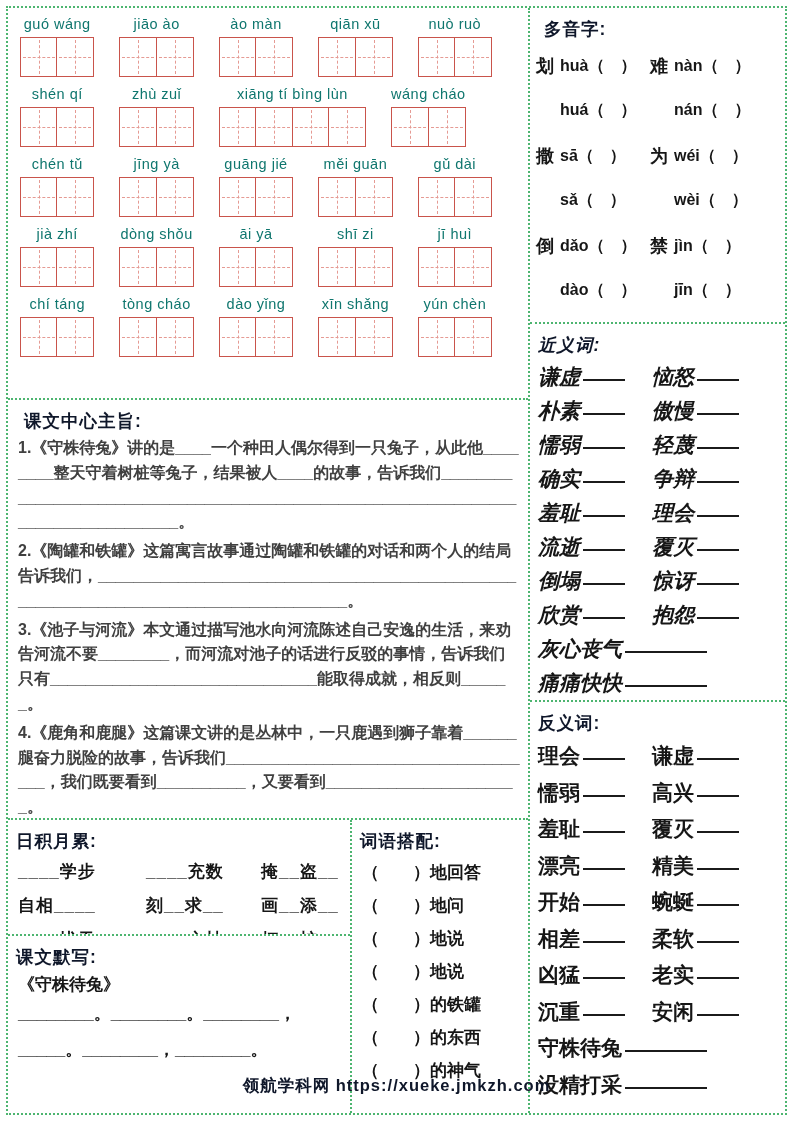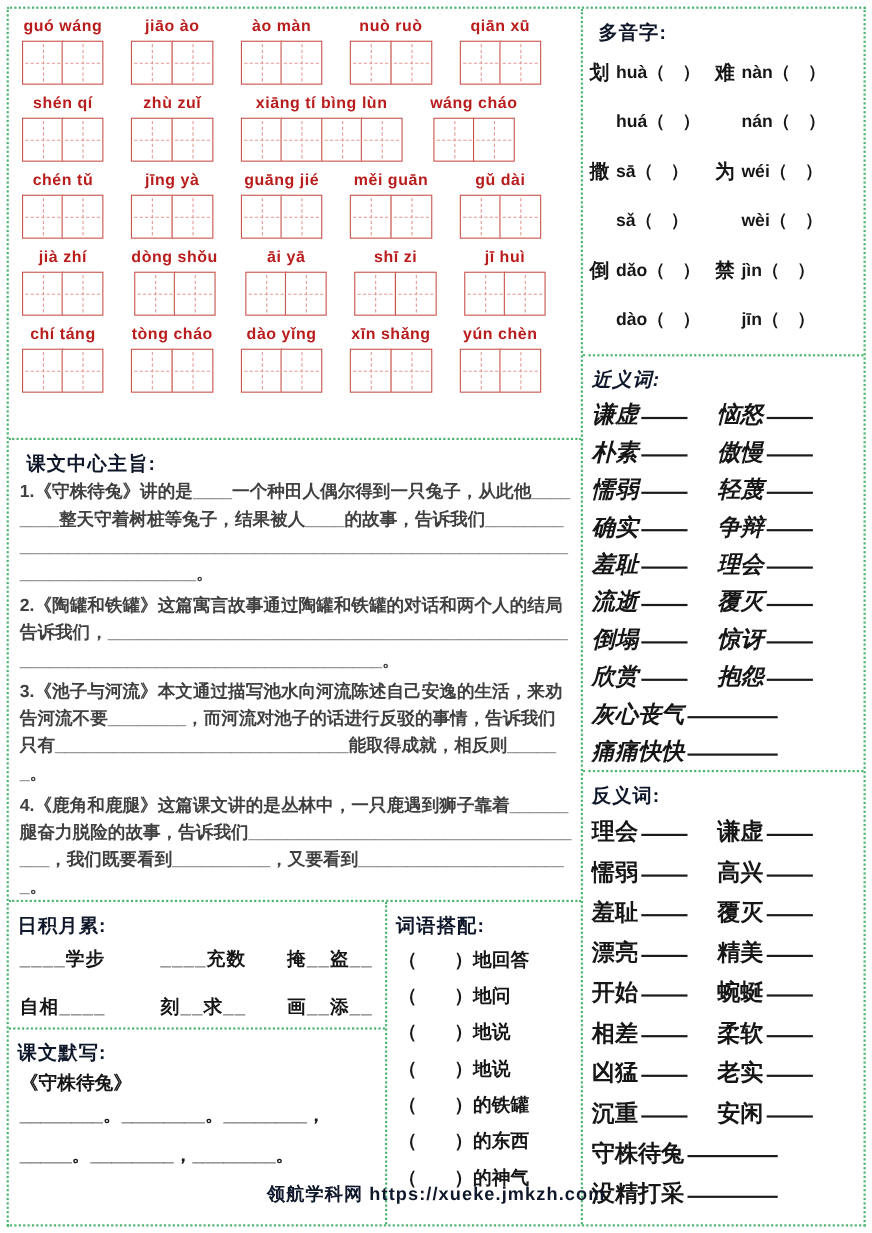--- a/index.html
+++ b/index.html
@@ -38,21 +38,21 @@
     font-size: 17.5px;
     font-weight: 800;
     margin: 9px 4px 3px 8px;
     letter-spacing: 1px;
   }
   
   .sec-pinyin { height: 390px; padding: 8px 10px 0 12px; overflow: hidden; }
   .py-row { display: flex; gap: 25px; margin-bottom: 9px; align-items: flex-end; }
   .py-group { display: flex; flex-direction: column; align-items: center; }
   .py-label {
-    font-size: 14.5px; font-weight: 700; color: #b91c1c;
+    font-size: 14.5px; font-weight: 400; color: #0f766e;
     letter-spacing: .5px; white-space: nowrap; height: 19px;
   }
   .py-cells { display: flex; margin-top: 2px; }
   .py-cell {
     width: 38px; height: 40px;
     border: 1.6px solid #c9544b;
     margin-left: -1.6px;
     position: relative;
     background: #fff;
   }
@@ -74,21 +74,21 @@
     font-size: 16px; font-weight: 700; line-height: 1.55;
     word-break: break-all; margin: 0 0 4px 2px; color: #404040;
   }
   
   .bottom-row { flex: 1; border-top: 2px dotted #4db570; display: flex; }
   .bottom-left { width: 344px; border-right: 2px dotted #4db570; display: flex; flex-direction: column; }
   .bottom-right { flex: 1; }
   .sec-idioms { height: 114px; overflow: hidden; }
   .idiom-grid {
     display: grid; grid-template-columns: 128px 115px auto;
-    row-gap: 21px; padding: 4px 4px 0 10px;
+    row-gap: 11px; padding: 4px 4px 0 10px;
   }
   .idiom { font-size: 17px; font-weight: 700; letter-spacing: 1px; white-space: nowrap; }
   .sec-dictation { flex: 1; border-top: 2px dotted #4db570; overflow: hidden; }
   .dict-title { font-size: 17px; font-weight: 700; margin: 4px 0 6px 10px; }
   .dict-line { font-size: 17px; font-weight: 700; margin: 0 0 13px 10px; word-break: break-all; }
   .sec-colloc { height: 100%; overflow: hidden; }
   .colloc-line {
     font-size: 17px; font-weight: 700; line-height: 33px;
     padding-left: 10px; white-space: pre-wrap;
   }
@@ -144,28 +144,28 @@
               </div>
             </div>
             <div class="py-group">
               <div class="py-label">ào màn</div>
               <div class="py-cells">
                 <div class="py-cell"></div>
                 <div class="py-cell"></div>
               </div>
             </div>
             <div class="py-group">
+              <div class="py-label">qiān xū</div>
+              <div class="py-cells">
+                <div class="py-cell"></div>
+                <div class="py-cell"></div>
+              </div>
+            </div>
+            <div class="py-group">
               <div class="py-label">nuò ruò</div>
-              <div class="py-cells">
-                <div class="py-cell"></div>
-                <div class="py-cell"></div>
-              </div>
-            </div>
-            <div class="py-group">
-              <div class="py-label">qiān xū</div>
               <div class="py-cells">
                 <div class="py-cell"></div>
                 <div class="py-cell"></div>
               </div>
             </div>
           </div>
           <div class="py-row">
             <div class="py-group">
               <div class="py-label">shén qí</div>
               <div class="py-cells">

